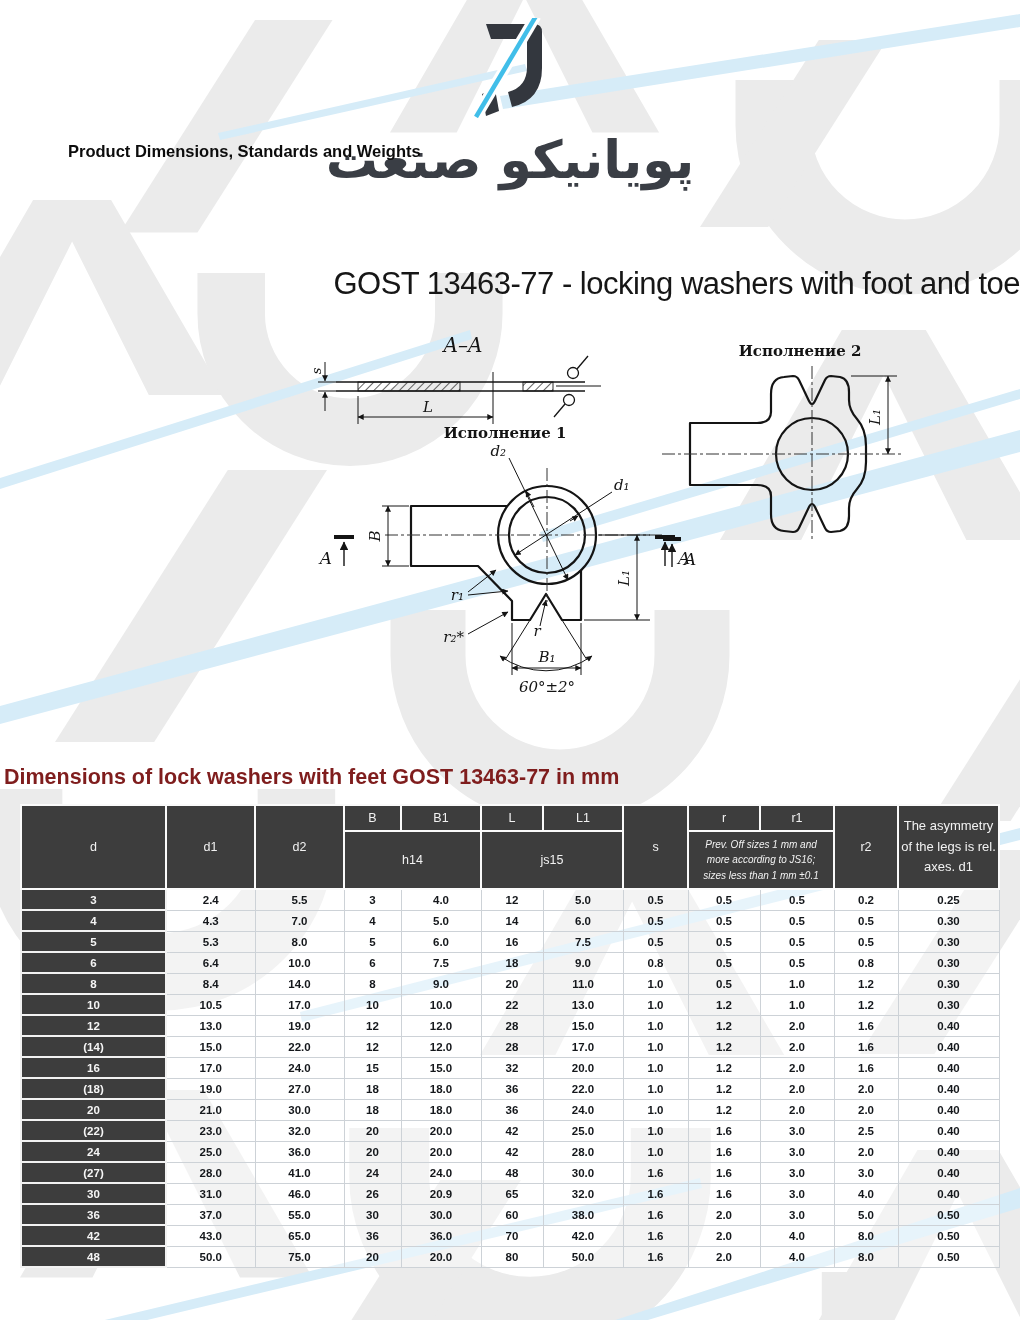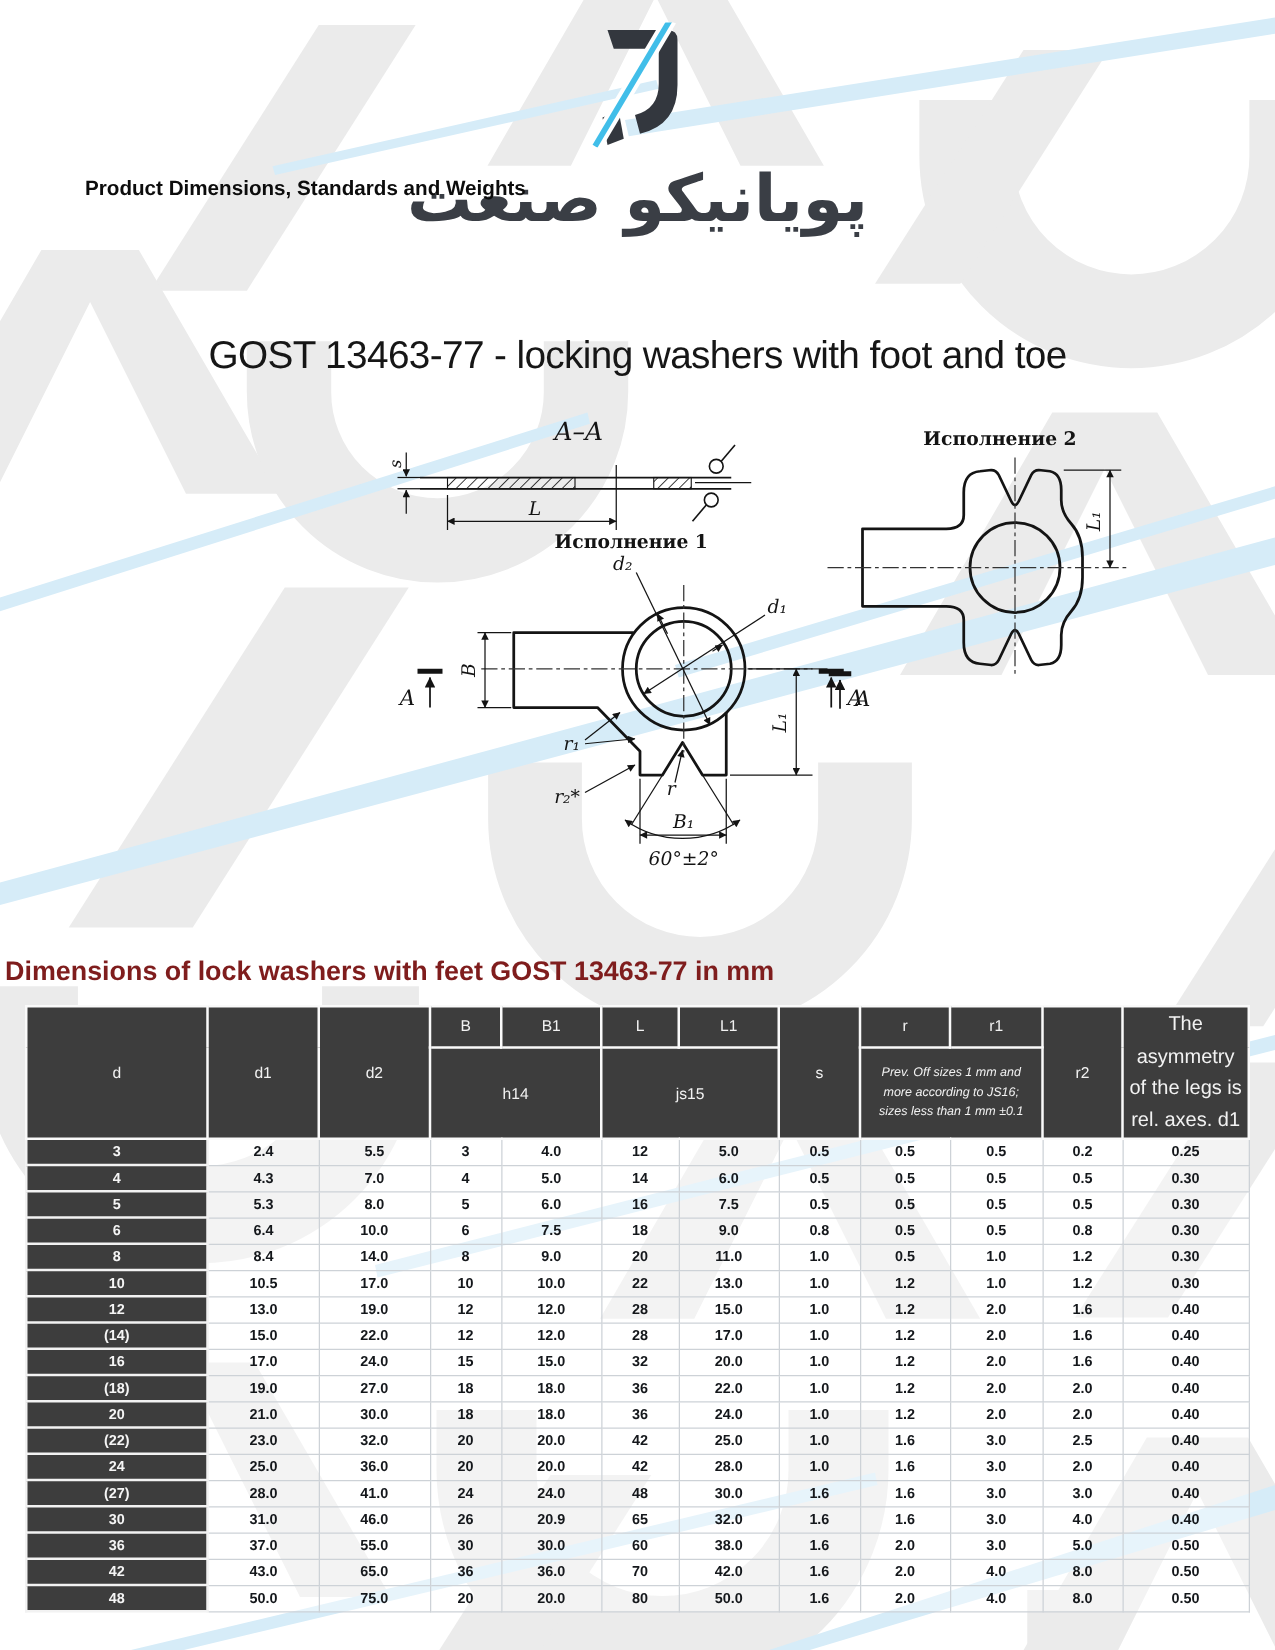--- a/index.html
+++ b/index.html
@@ -10,32 +10,32 @@
   .content{z-index:1;}
 
   
   .logo{position:absolute;left:0;top:18px;width:100%;display:flex;justify-content:center;
         align-items:center;gap:16px;flex-direction:column;}
   .logo-text{font-family:"DejaVu Sans",sans-serif;font-weight:bold;font-size:52px;
              color:#3a3e45;line-height:1;direction:rtl;}
   .taglines{position:absolute;top:142px;left:0;width:1020px;display:flex;
             justify-content:space-between;padding:0 41px 0 68px;box-sizing:border-box;
             font-size:16.5px;font-weight:bold;color:#0c0c0c;}
-  .page-title{position:absolute;top:266px;left:0;width:1020px;text-align:center;
+  .page-title{position:absolute;top:266px;left:0;width:1020px;text-align:right;
               font-size:31px;font-weight:400;letter-spacing:-0.5px;color:#161616;margin:0;}
   .table-title{position:absolute;top:761px;left:0;width:1020px;text-align:left;
                font-size:21.5px;font-weight:bold;color:#7f1d1d;margin:4px;}
 
   
   table.dims{position:absolute;left:20px;top:804px;width:978px;border-collapse:collapse;
              table-layout:fixed;font-family:"Liberation Sans",sans-serif;}
   table.dims th{background:#3d3d3d;color:#f2f2f2;font-weight:400;font-size:12.5px;
                 border:2px solid #fafafa;padding:1px 2px;text-align:center;vertical-align:middle;}
   table.dims th.note{font-size:10px;line-height:1.55;padding:2px 6px;font-style:italic;}
-  table.dims th.asym{font-size:16px;line-height:1.6;}
+  table.dims th.asym{font-size:13px;line-height:1.6;}
   table.dims thead tr.sub1 th{height:22px;}
   table.dims thead tr.sub2 th{height:52px;}
   table.dims td{background:rgba(255,255,255,0.42);border:1px solid #cdd2d7;height:19px;
                 padding:0;text-align:center;font-size:11.5px;font-weight:bold;color:#14171b;}
   table.dims td.dcol{background:#3d3d3d;color:#f5f5f5;border:2px solid #f2f2f2;font-weight:bold;}
 
   
   .dim-t{font-family:"DejaVu Serif",serif;font-style:italic;font-size:15px;fill:#141414;}
   .dim-s{font-family:"DejaVu Serif",serif;font-style:italic;font-size:13px;fill:#141414;}
   .cyr-t{font-family:"DejaVu Serif",serif;font-weight:bold;font-size:15px;fill:#141414;}

